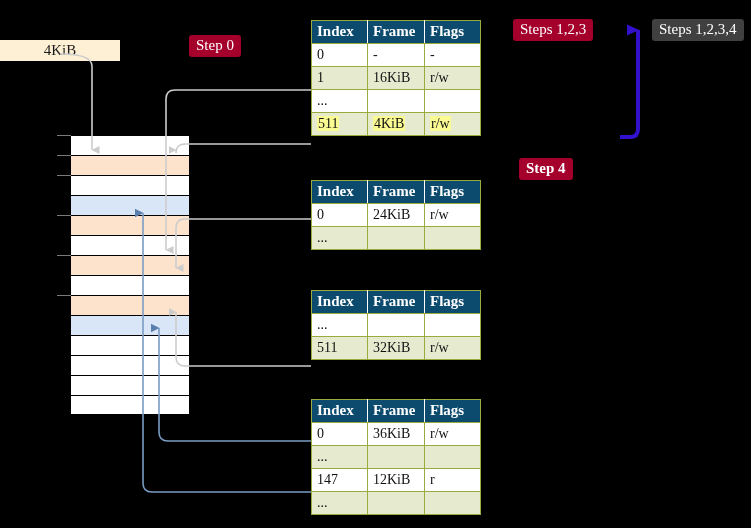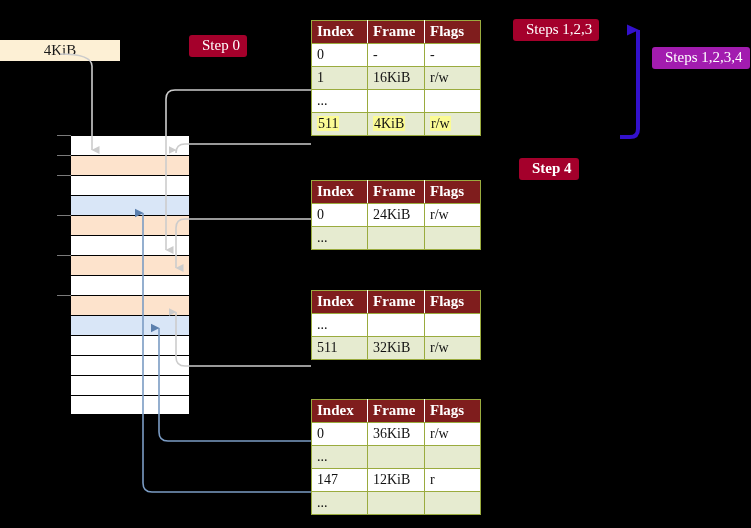--- a/index.html
+++ b/index.html
@@ -30,42 +30,42 @@
     line-height: 21px;
     text-align: center;
     box-sizing: border-box;
   }
 
   
   .badge {
     font-size: 15px;
     line-height: 19px;
     color: #ffffff;
-    padding: 1px 7px 2px 13px;
+    padding: 1px 7px 2px 7px;
     border-radius: 3px;
     white-space: nowrap;
   }
   .badge-red { background: #a4002b; }
-  .badge-blue { background: #a21caf; margin-top: 28px; }
+  .badge-blue { background: #404040; }
 
   .badge-step0   { left: 189px; top: 35px; }
   .badge-steps123{ left: 513px; top: 19px; }
   .badge-steps1234{ left: 652px; top: 19px; }
   .badge-step4   { left: 519px; top: 158px; font-weight: bold; }
 
   
   table.pt {
     border-collapse: collapse;
     font-size: 14px;
     background: #ffffff;
     border: 1px solid #9aab3e;
     table-layout: fixed;
   }
   table.pt th {
-    background: #7f1d1d;
+    background: #0c4a6e;
     color: #ffffff;
     font-weight: bold;
     font-size: 15px;
     text-align: left;
     padding: 2px 5px 3px 5px;
     border-right: 1px solid #ffffff;
     border-bottom: 1px solid #9aab3e;
   }
   table.pt th:last-child { border-right: none; }
   table.pt td {

